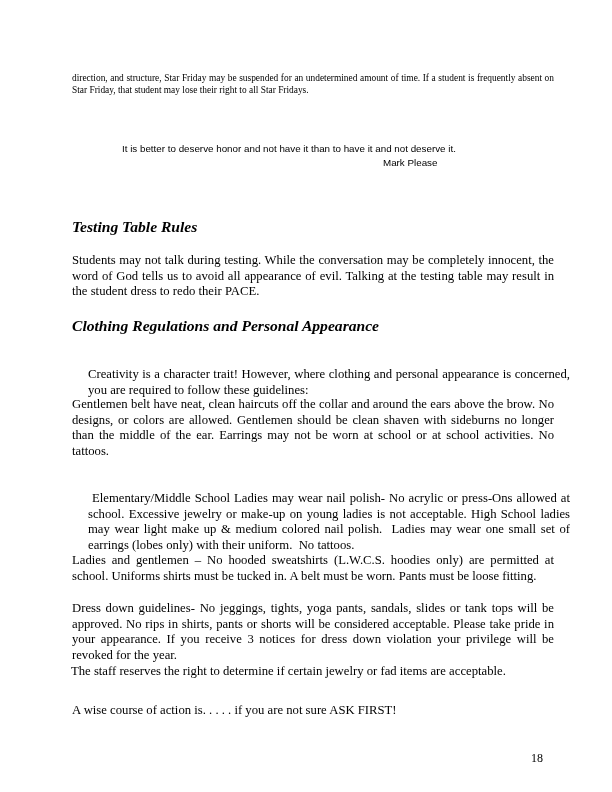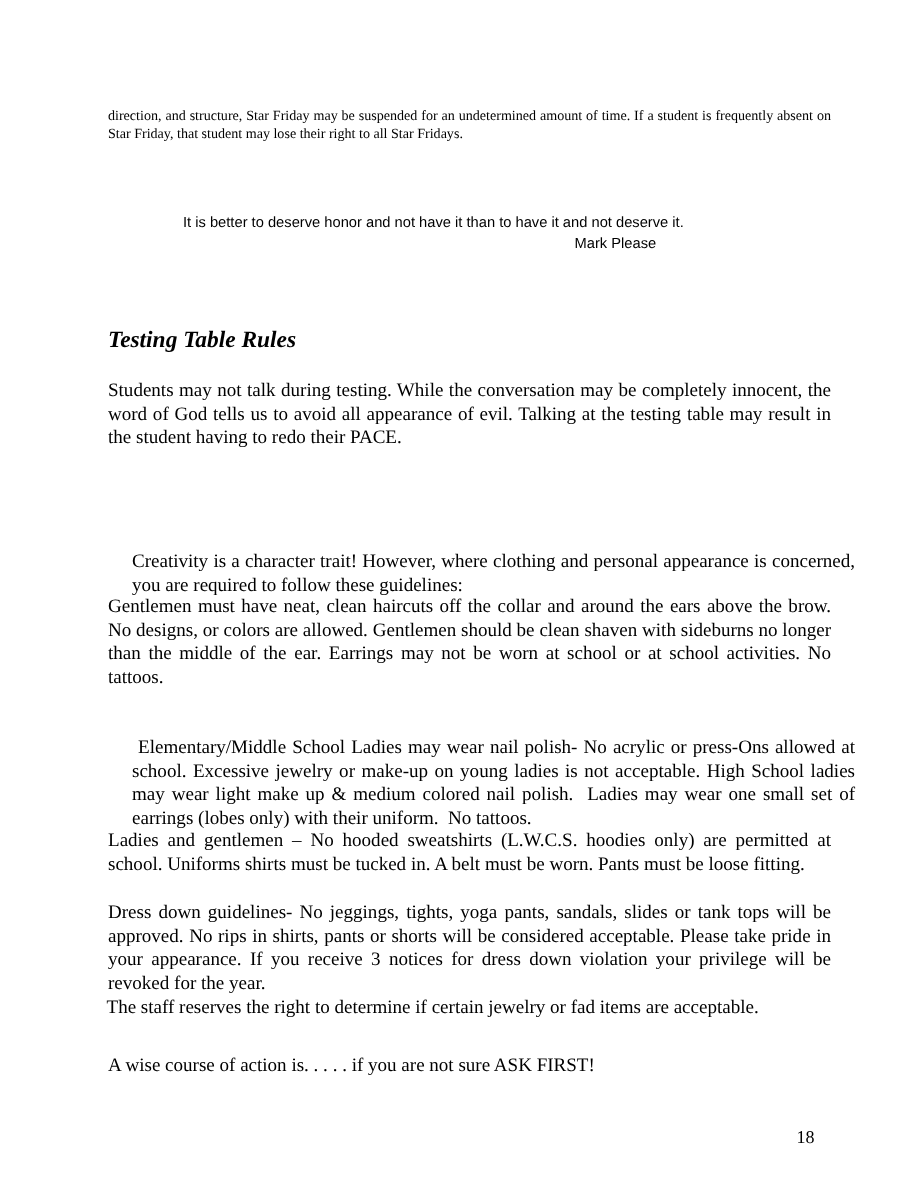--- a/index.html
+++ b/index.html
@@ -64,26 +64,27 @@
 
 <div class="page">
 
   <p class="block small" style="top:73px; margin:0;">direction, and structure, Star Friday may be suspended for an undetermined amount of time.  If a student is frequently absent on Star Friday, that student may lose their right to all Star Fridays.</p>
 
   <div class="quote" style="left:122px; top:143px;">It is better to deserve honor and not have it than to have it and not deserve it.</div>
   <div class="quote" style="left:383px; top:157px;">Mark Please</div>
 
   <div class="heading" style="top:218px;">Testing Table Rules</div>
 
-  <p class="block" style="top:253px; margin:0;">Students may not talk during testing. While the conversation may be completely innocent, the word of God tells us to avoid all appearance of evil. Talking at the testing table may result in the student having to redo their PACE.</p>
+  <p class="block" style="top:253px; margin:0;">Students may not talk during testing. While the conversation may be completely innocent, the word of God tells us to avoid all appearance of evil. Talking at the testing table may result in the student dress to redo their PACE.</p>
 
+  <div class="heading" style="top:317px;">Clothing Regulations and Personal Appearance</div>
 
   <p class="block" style="top:351px; margin:16px;">Creativity is a character trait!  However, where clothing and personal appearance is concerned, you are required to follow these guidelines:</p>
 
-  <p class="block" style="top:397px; margin:0;">Gentlemen must have neat, clean haircuts off the collar and around the ears above the brow. No designs, or colors are allowed.  Gentlemen should be clean shaven with sideburns no longer than the middle of the ear. Earrings may not be worn at school or at school activities. No tattoos.</p>
+  <p class="block" style="top:397px; margin:0;">Gentlemen belt have neat, clean haircuts off the collar and around the ears above the brow. No designs, or colors are allowed.  Gentlemen should be clean shaven with sideburns no longer than the middle of the ear. Earrings may not be worn at school or at school activities. No tattoos.</p>
 
   <p class="block" style="top:475px; margin:16px; white-space:pre-wrap;"> Elementary/Middle School Ladies may wear nail polish- No acrylic or press-Ons allowed at school. Excessive jewelry or make-up on young ladies is not acceptable. High School ladies may wear light make up &amp; medium colored nail polish.  Ladies may wear one small set of earrings (lobes only) with their uniform.  No tattoos.</p>
 
   <p class="block" style="top:553px; margin:0;">Ladies and gentlemen – No hooded sweatshirts (L.W.C.S. hoodies only) are permitted at school. Uniforms shirts must be tucked in. A belt must be worn. Pants must be loose fitting.</p>
 
   <p class="block" style="top:601px; margin:0;">Dress down guidelines- No jeggings, tights, yoga pants, sandals, slides or tank tops will be approved. No rips in shirts, pants or shorts will be considered acceptable. Please take pride in your appearance. If you receive 3 notices for dress down violation your privilege will be revoked for the year.</p>
 
   <p class="block left" style="top:664px; margin:0; left:71px;">The staff reserves the right to determine if certain jewelry or fad items are acceptable.</p>
 
   <p class="block left" style="top:703px; margin:0;">A wise course of action is. . . . . if you are not sure ASK  FIRST!</p>

